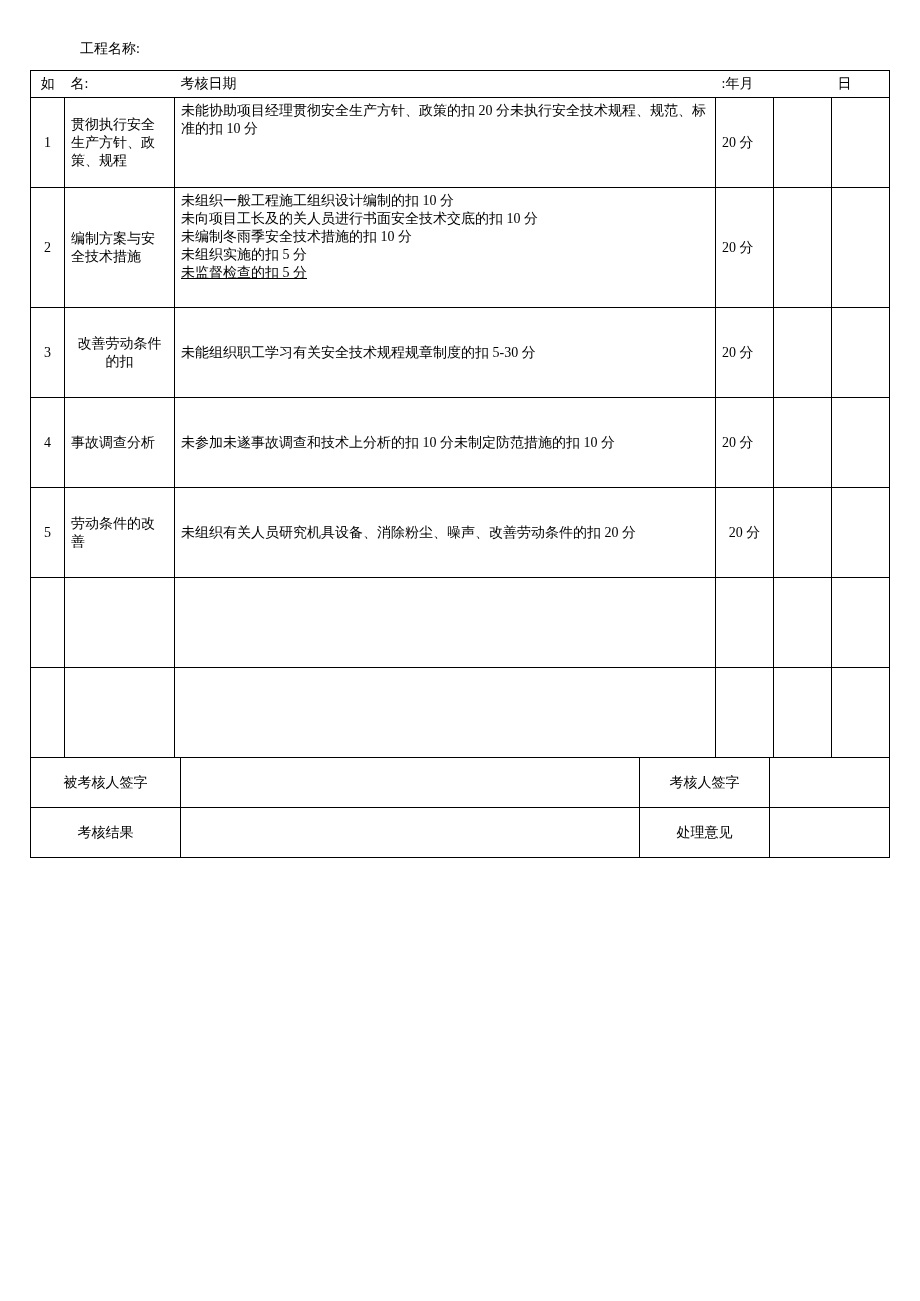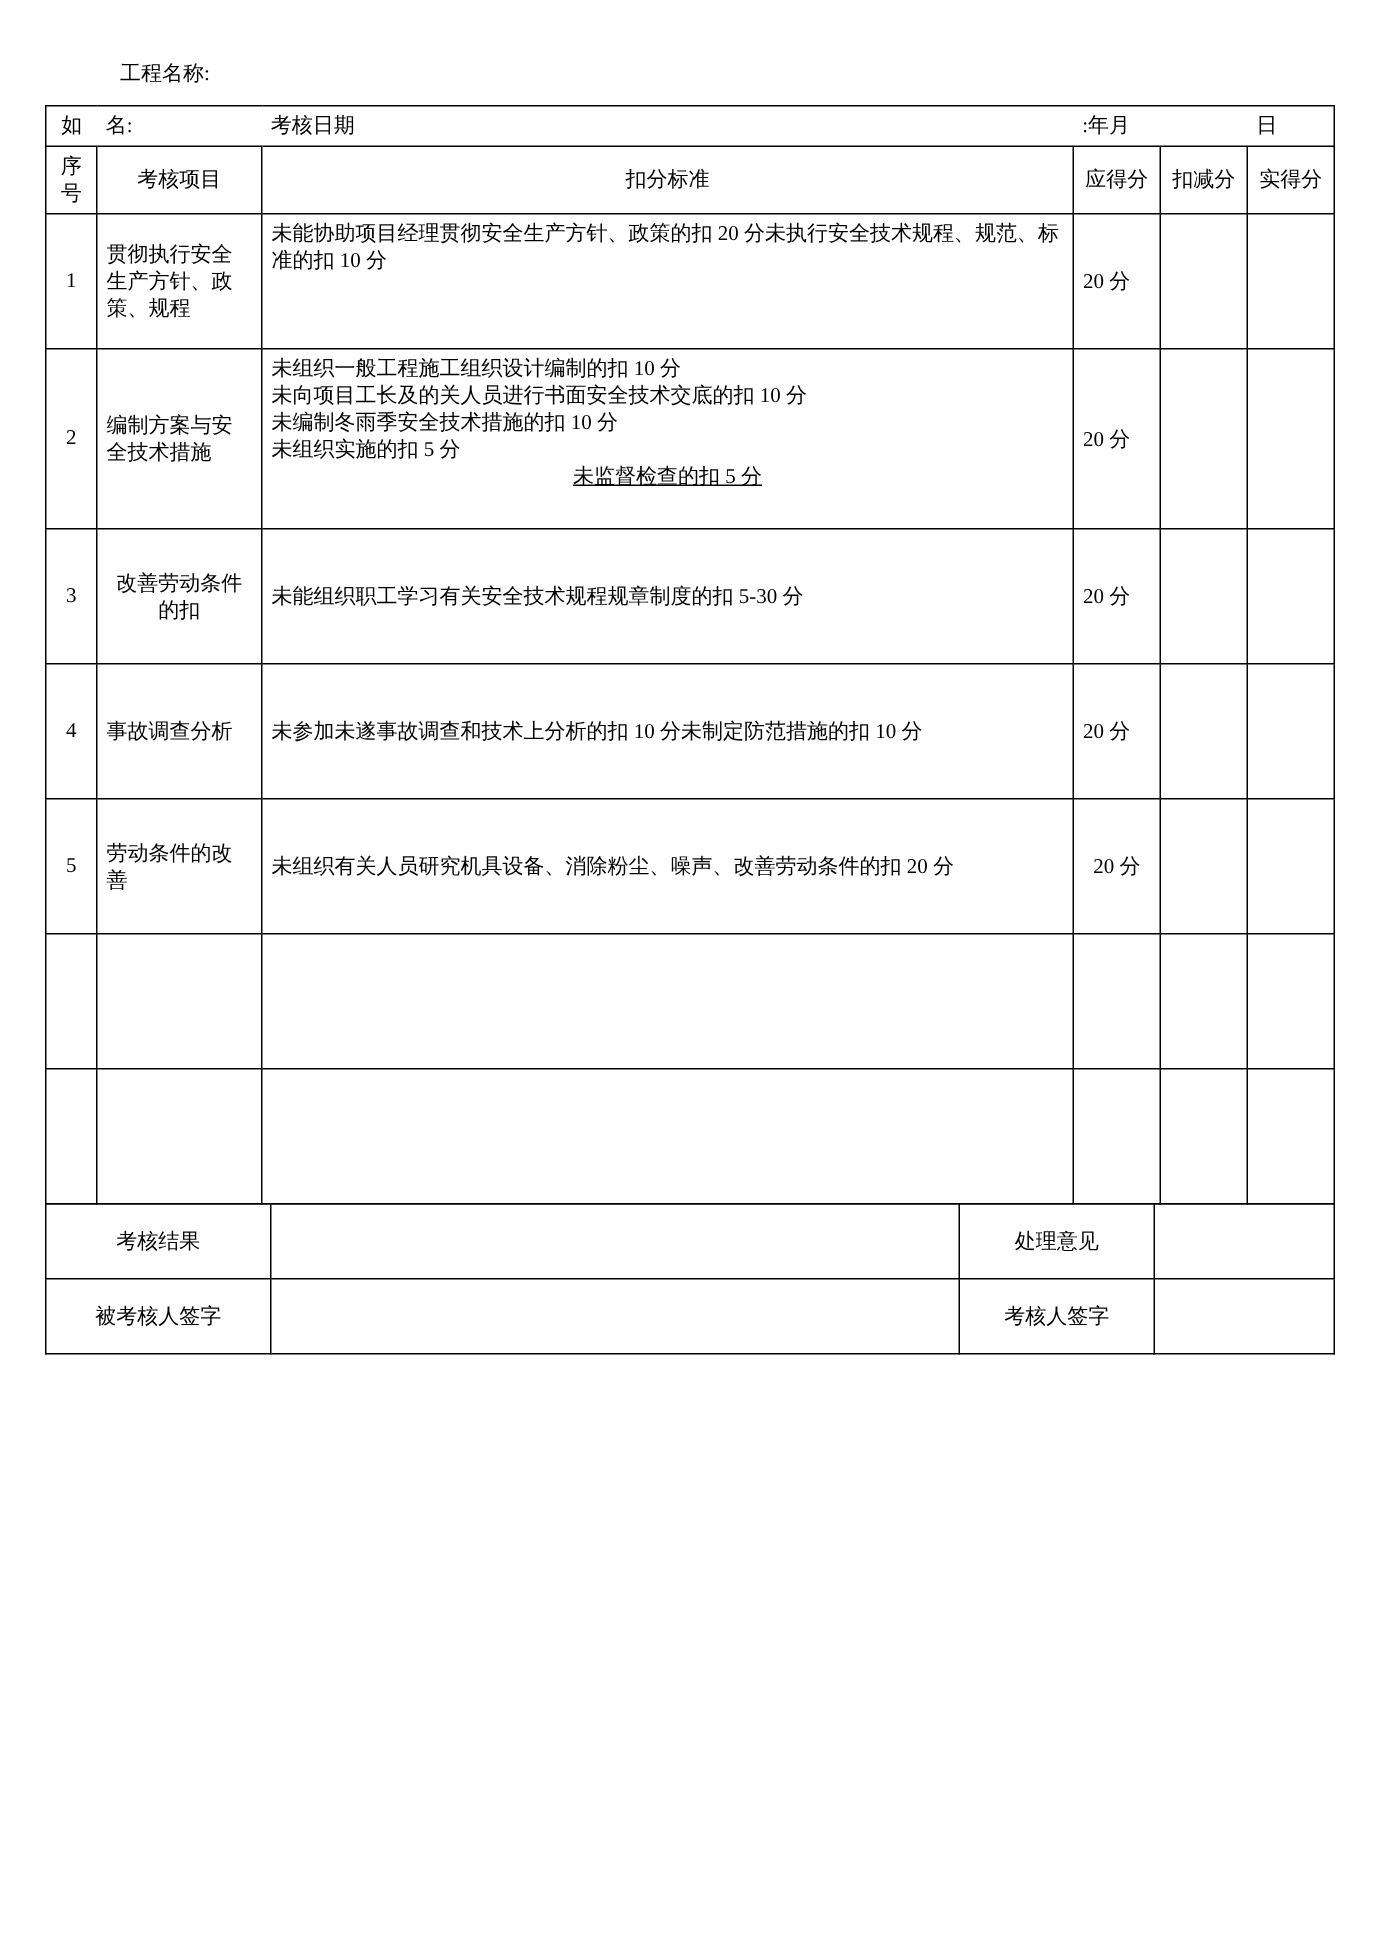--- a/index.html
+++ b/index.html
@@ -33,21 +33,21 @@
     .col-seq { width: 34px; }
     .col-item { width: 110px; }
     .col-std { width: auto; }
     .col-score { width: 58px; }
     .col-deduct { width: 58px; }
     .col-actual { width: 58px; }
     .tall { height: 90px; }
     .tall2 { height: 120px; }
     .short { height: 50px; }
     .vtop { vertical-align: top; }
-    .underline { text-decoration: underline; text-align: center; }
+    .underline { text-decoration: underline; }
   </style>
 </head>
 <body>
 
 <div class="header-line">工程名称:</div>
 
 <table>
   <colgroup>
     <col class="col-seq">
     <col class="col-item">
@@ -60,28 +60,20 @@
   <tbody>
       <tr>
     <td class="center no-right" style="border-left:1px solid #000"><span>如</span></td>
     <td class="left no-left no-right"><span>名:</span></td>
     <td class="no-left no-right" style="text-align:left"><span>考核日期</span></td>
     <td class="left no-left no-right"><span>:</span><span>年月</span></td>
     <td class="no-left no-right"></td>
     <td class="left no-left"><span>日</span></td>
   </tr>
 
-  <tr>
-    <th class="center">序号</th>
-    <th class="center">考核项目</th>
-    <th class="center">扣分标准</th>
-    <th class="center">应得分</th>
-    <th class="center">扣减分</th>
-    <th class="center">实得分</th>
-  </tr>
 
   <tr class="tall">
     <td class="center">1</td>
     <td class="left">贯彻执行安全生产方针、政策、规程</td>
     <td class="left vtop">未能协助项目经理贯彻安全生产方针、政策的扣 20 分未执行安全技术规程、规范、标准的扣 10 分</td>
     <td class="left">20 分</td>
     <td></td>
     <td></td>
   </tr>
 
@@ -150,25 +142,25 @@
 
 <table style="margin-top:-1px">
   <colgroup>
     <col style="width:150px">
     <col style="width:auto">
     <col style="width:130px">
     <col style="width:120px">
   </colgroup>
   <tbody>
       <tr class="short">
+    <td class="center">被考核人签字</td>
+    <td></td>
+    <td class="center">考核人签字</td>
+    <td></td>
+  </tr>
+  <tr class="short">
     <td class="center">考核结果</td>
     <td></td>
     <td class="center">处理意见</td>
-    <td></td>
-  </tr>
-  <tr class="short">
-    <td class="center">被考核人签字</td>
-    <td></td>
-    <td class="center">考核人签字</td>
     <td></td>
   </tr>
 </tbody>
   </table>
 
 </body></html>

